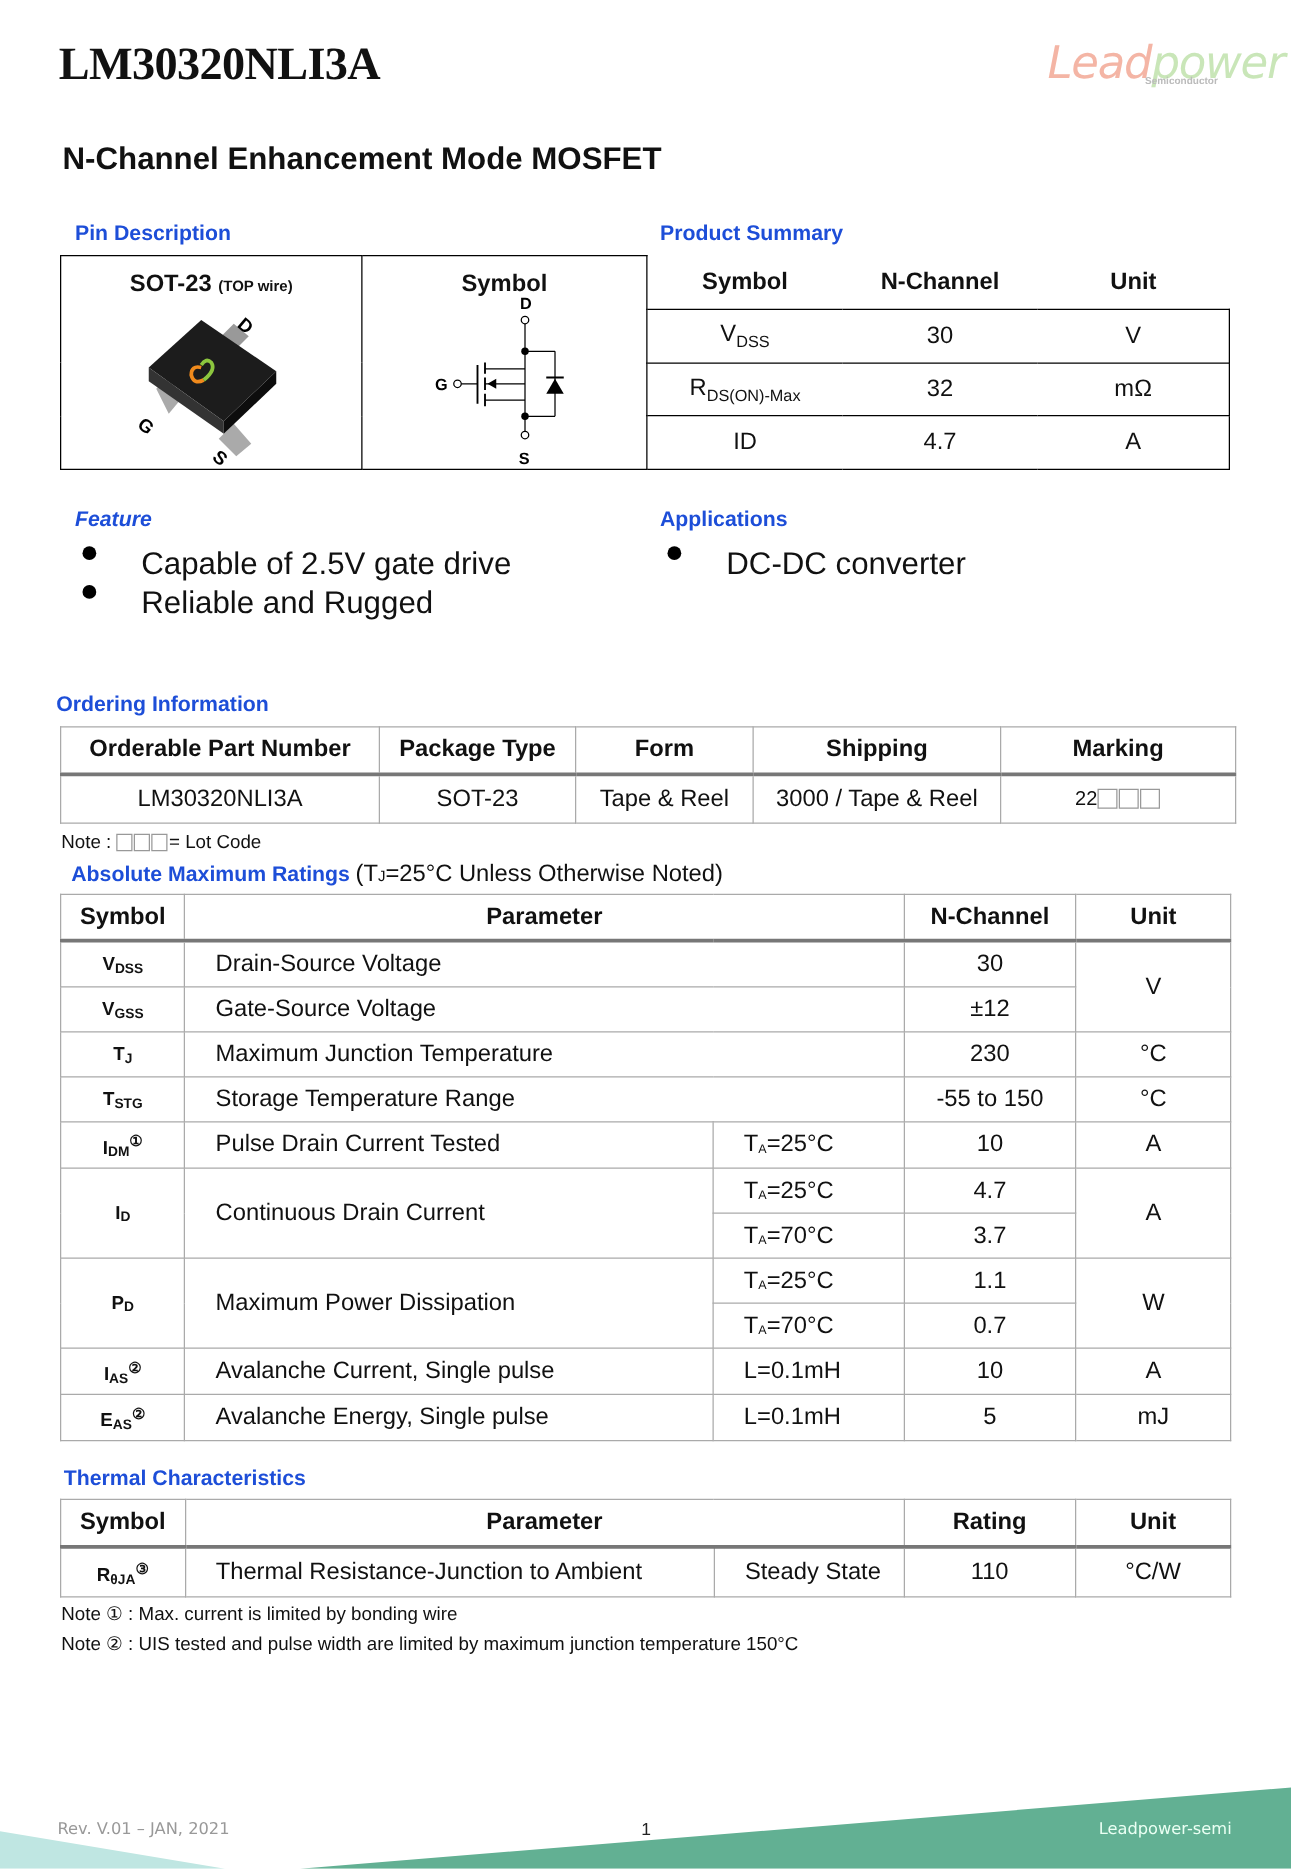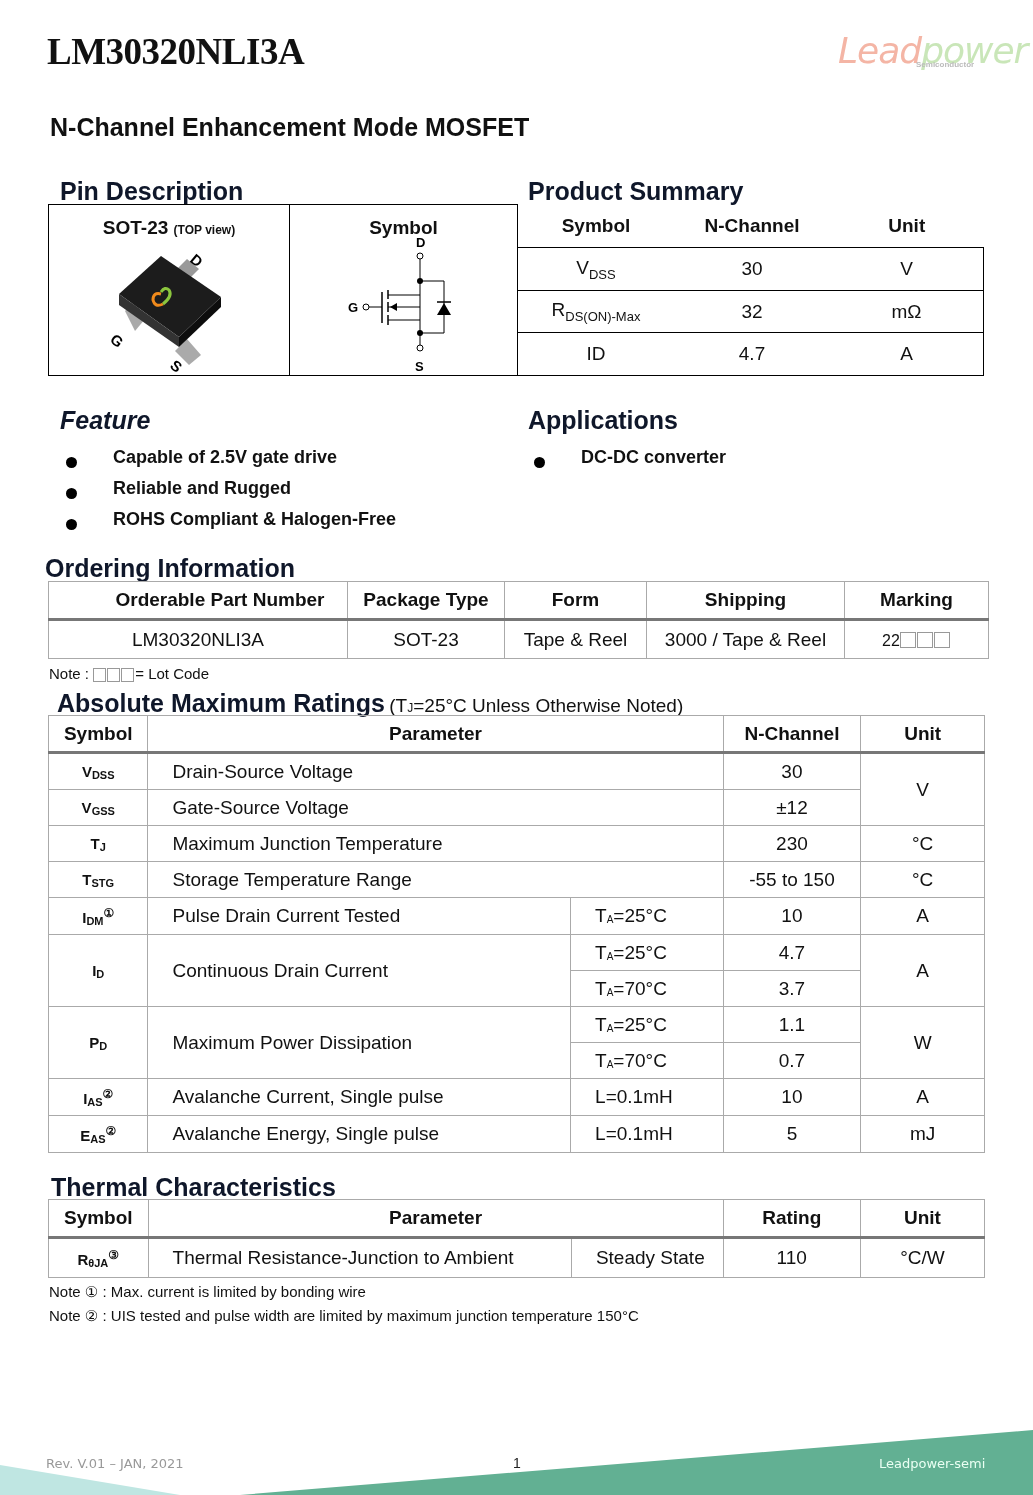--- a/index.html
+++ b/index.html
@@ -5,36 +5,36 @@
   html, body { margin:0; padding:0; background:#fff; }
   body { width:1033px; height:1495px; position:relative; overflow:hidden; font-family:"Liberation Sans", sans-serif; color:#111; }
   .abs { position:absolute; }
   .title { left:47px; top:30px; font-family:"Liberation Serif", serif; font-weight:bold; font-size:37px; letter-spacing:-0.5px; }
   .logo { left:838px; top:30px; width:160px; height:45px; }
   .logo-text { font-family:"DejaVu Sans", sans-serif; font-size:36px; font-style:italic; font-weight:300; letter-spacing:-1px; }
   .logo-lead { color:#f4b5a5; }
   .logo-power { color:#c9e6b8; }
   .logo-sub { position:absolute; left:78px; top:30px; font-size:8px; color:#bbb; font-weight:bold; }
   .subtitle { left:50px; top:113px; font-size:25px; font-weight:bold; }
-  .sec { color:#0f172a; font-weight:bold; font-size:25px; }
+  .sec { color:#1d4ed8; font-weight:bold; font-size:17px; }
   .note-sm { font-size:15px; }
   table { border-collapse:collapse; position:absolute; }
   td, th { text-align:center; vertical-align:middle; padding:0; }
   th { font-weight:bold; font-size:19px; }
   td { font-size:19px; }
   .t-pin { left:48px; top:204px; width:936px; height:170px; }
   .t-pin td.cell { border:1.5px solid #000; }
   .grey td, .grey th { border:1.5px solid #aaa; }
   .grey tr.hdr th { border-bottom:3px solid #777; }
   .sym { font-weight:bold; font-size:15px; }
   .sym sub { font-size:11px; vertical-align:baseline; position:relative; top:2px; }
   .sym sup { font-size:12px; }
   .left { text-align:left; padding-left:24px; }
   .ta sub { font-size:10px; vertical-align:baseline; position:relative; top:1px; }
-  .bullet { display:flex; align-items:flex-end; font-size:18px; height:31px;font-weight:bold; }
+  .bullet { display:flex; align-items:flex-start; font-size:25px; height:31px; }
   .dot { width:11px; height:11px; border-radius:50%; background:#000; margin-left:16px; margin-right:36px; }
   .box { display:inline-block; width:16px; height:16px; border:1px solid #999; vertical-align:middle; margin-right:1px; box-sizing:border-box; }
   .box-sm { width:13px; height:14px; }
   .foot-l { left:46px; top:1456px; font-size:13px; color:#999; font-family:"DejaVu Sans", sans-serif; }
   .foot-c { left:513px; top:1455px; font-size:14px; color:#222; }
   .foot-r { left:879px; top:1456px; font-size:13px; color:#eafff3; font-family:"DejaVu Sans", sans-serif; }
 </style>
 </head>
 <body>
 
@@ -47,21 +47,21 @@
 
 <div class="abs sec" style="left:60px;top:177px;">Pin Description</div>
 <div class="abs sec" style="left:528px;top:177px;">Product Summary</div>
 
 <table class="t-pin">
   <tbody>
       <tr>
     <td class="cell" style="width:240px;vertical-align:top;" rowspan="4">
       <div style="margin-top:12px;font-weight:bold;font-size:19px;">
         <span>SOT-23</span>
-        <span style="font-size:12px;">(TOP view)</span>
+        <span style="font-size:12px;">(TOP wire)</span>
       </div>
       <svg width="160" height="135" viewBox="0 0 160 135" style="display:block;margin:0 auto;">
 
         <polygon points="88,30 98,20 110,30 100,40" fill="#999"></polygon>
         <polygon points="36,72 46,62 56,80 46,92" fill="#aaa"></polygon>
         <polygon points="86,112 98,100 112,116 100,126" fill="#aaa"></polygon>
 
         <polygon points="30,55 72,17 132,58 90,98" fill="#1c1c1c"></polygon>
         <polygon points="30,55 90,98 90,108 30,66" fill="#333"></polygon>
         <polygon points="90,98 132,58 132,68 90,108" fill="#0d0d0d"></polygon>
@@ -126,38 +126,34 @@
 <div class="abs sec" style="left:60px;top:406px;font-style:italic;">Feature</div>
 <div class="abs" style="left:50px;top:437px;">
   <div class="bullet">
       <span class="dot"></span>
       <span>Capable of 2.5V gate drive</span>
     </div>
   <div class="bullet">
       <span class="dot"></span>
       <span>Reliable and Rugged</span>
     </div>
-  <div class="bullet">
-      <span class="dot"></span>
-      <span>ROHS Compliant &amp; Halogen-Free</span>
-    </div>
 </div>
 <div class="abs sec" style="left:528px;top:406px;">Applications</div>
 <div class="abs" style="left:518px;top:437px;">
   <div class="bullet">
       <span class="dot"></span>
       <span>DC-DC converter</span>
     </div>
 </div>
 
 <div class="abs sec" style="left:45px;top:554px;">Ordering Information</div>
 <table class="grey" style="left:48px;top:581px;width:941px;">
   <tbody>
       <tr class="hdr">
-    <th style="width:254px;height:36px;padding-left:44px;">Orderable Part Number</th>
+    <th style="width:254px;height:36px;">Orderable Part Number</th>
     <th style="width:156px;">Package Type</th>
     <th style="width:141px;">Form</th>
     <th style="width:197px;">Shipping</th>
     <th>Marking</th>
   </tr>
   <tr>
     <td style="height:37px;">LM30320NLI3A</td>
     <td>SOT-23</td>
     <td>Tape &amp; Reel</td>
     <td>3000 / Tape &amp; Reel</td>

